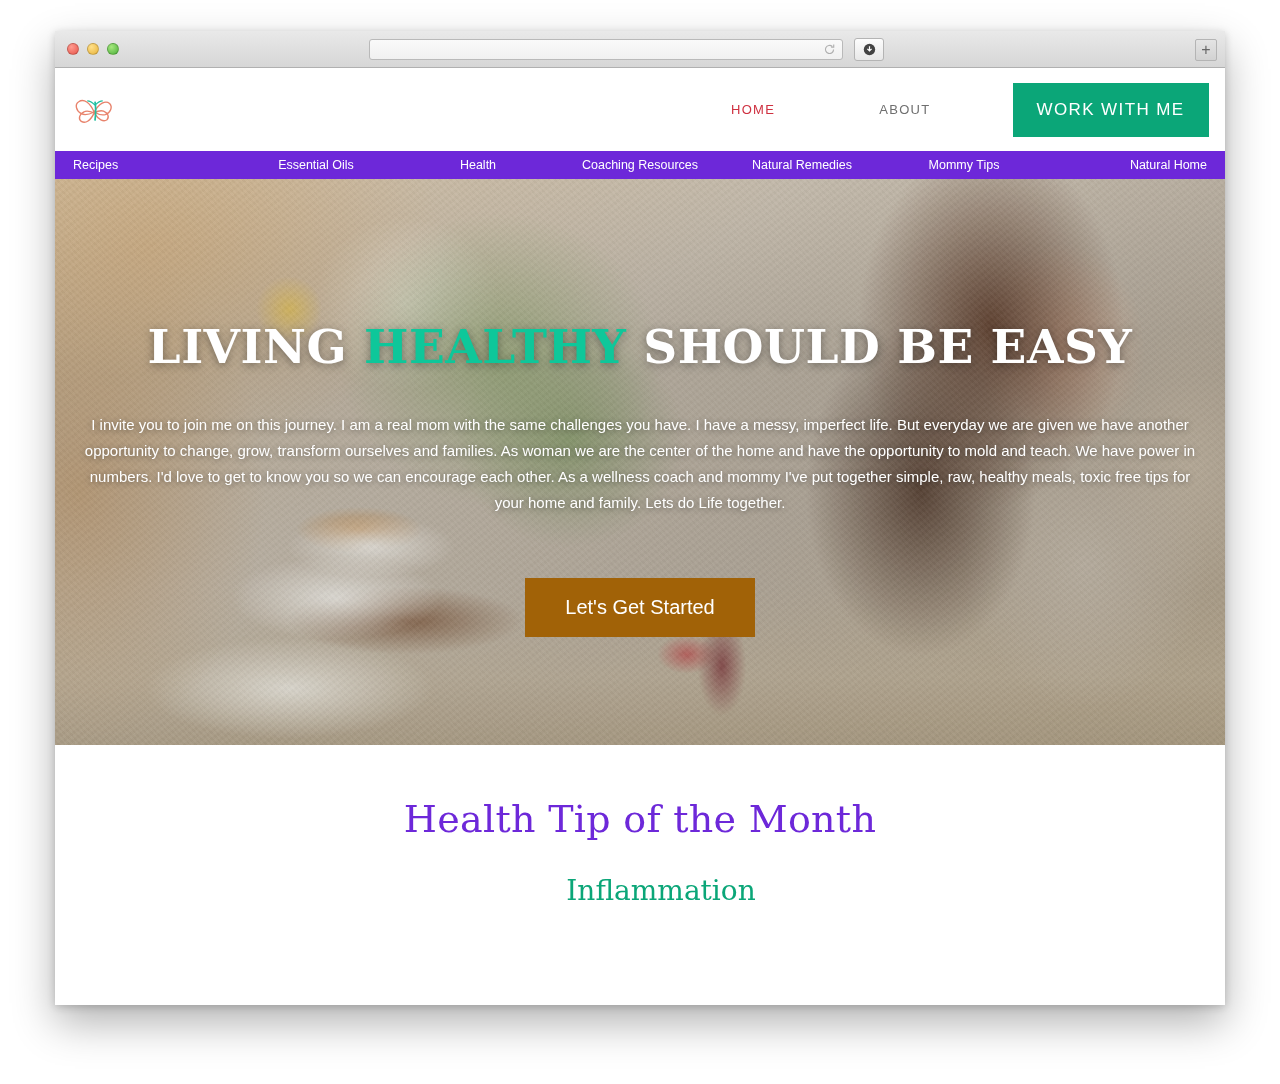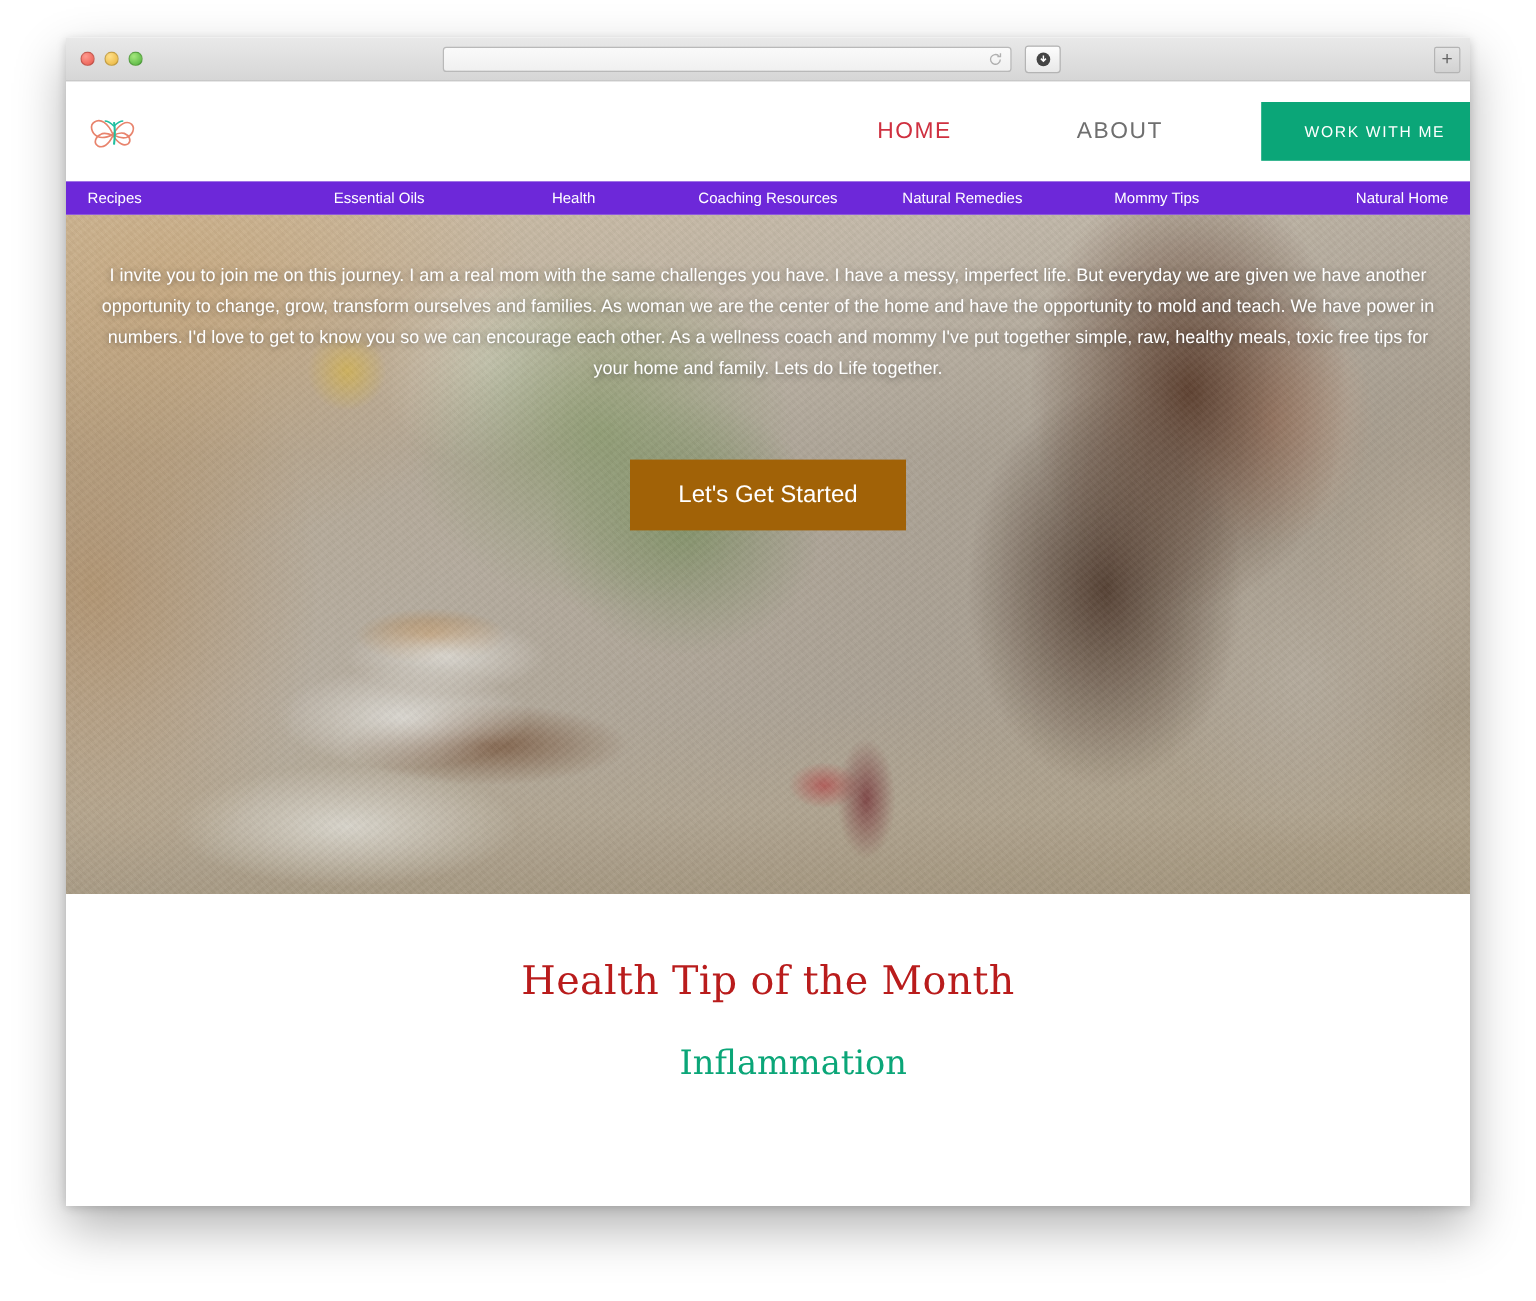--- a/index.html
+++ b/index.html
@@ -135,36 +135,36 @@
 
   .top-nav {
     position: absolute;
     left: 672px;
     top: 0; bottom: 0;
     display: flex;
     align-items: center;
     gap: 0;
   }
   .top-nav-link {
-    font-size: 19px;
+    font-size: 13px;
     letter-spacing: 1.3px;
     text-decoration: none;
     color: #6f6f6f;
     padding: 0 4px;
   }
   .top-nav-link.active { color: #cf3040; }
   .nav-gap-1 { width: 96px; }
   .nav-gap-2 { width: 78px; }
 
   .cta-header {
     background: #0BA678;
     color: #ffffff;
-    font-size: 13px;
+    font-size: 17px;
     letter-spacing: 1.4px;
-    padding: 17px 36px;
+    padding: 17px 24px;
     border: none;
     cursor: pointer;
     white-space: nowrap;
   }
 
   
   .green-nav {
     height: 28px;
     background: #6d28d9;
     display: flex;
@@ -275,22 +275,22 @@
   }
 
   
   .tip-section {
     background: #ffffff;
     padding-top: 52px;
     text-align: center;
   }
   .tip-heading {
     font-family: "DejaVu Serif", serif;
-    font-size: 33px;
-    color: #b91c1c;
+    font-size: 38px;
+    color: #6d28d9;
     font-weight: normal;
     letter-spacing: .3px;
   }
   .tip-post-title {
     font-family: "DejaVu Serif", serif;
     font-size: 28px;
     color: #0BA678;
     margin-top: 33px;
     text-decoration: none;
     display: inline-block;
@@ -380,20 +380,21 @@
       <a class="green-nav-item" href="#">Mommy Tips</a>
       <a class="green-nav-item" href="#">Natural Home</a>
     </div>
 
     <div class="hero">
       <div class="hero-photo"></div>
       <div class="hero-grain"></div>
       <div class="hero-scrim"></div>
 
       <div class="hero-inner">
+        <h1 class="hero-title"><span>LIVING </span><span class="hl">HEALTHY</span><span> SHOULD BE EASY</span></h1>
         <p class="hero-para">I invite you to join me on this journey. I am a real mom with the same challenges you have. I have a messy, imperfect life. But everyday we are given we have another opportunity to change, grow, transform ourselves and families. As woman we are the center of the home and have the opportunity to mold and teach. We have power in numbers. I'd love to get to know you so we can encourage each other. As a wellness coach and mommy I've put together simple, raw, healthy meals, toxic free tips for your home and family. Lets do Life together.</p>
         <button class="hero-cta">Let's Get Started</button>
       </div>
     </div>
 
     <div class="tip-section">
       <h2 class="tip-heading">Health Tip of the Month</h2>
       <a class="tip-post-title" href="#">Inflammation</a>
       
     </div>

